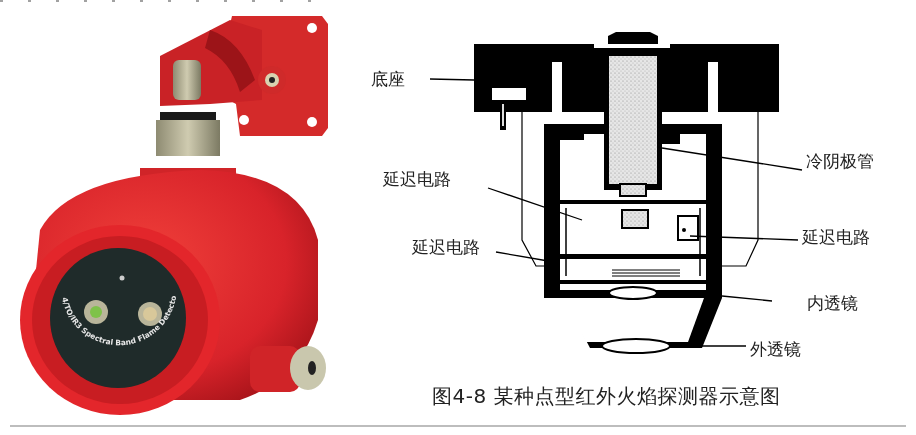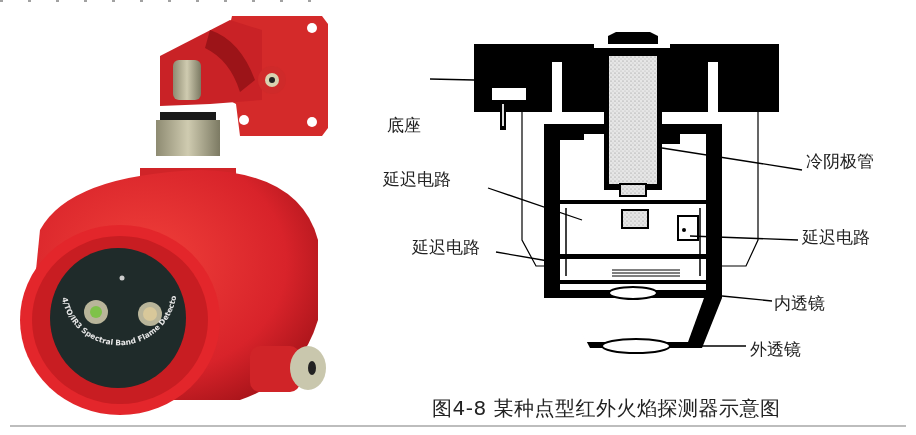--- a/index.html
+++ b/index.html
@@ -1,20 +1,20 @@
 <!DOCTYPE html>
 <html><head>
 <meta charset="utf-8">
 <style>
   html, body { margin:0; padding:0; background:#ffffff; }
   body { width:916px; height:435px; position:relative; overflow:hidden; font-family:"DejaVu Sans", sans-serif; }
   .photo { position:absolute; left:0; top:0; width:350px; height:425px; }
   .diagram { position:absolute; left:350px; top:0; width:566px; height:425px; }
   .label { position:absolute; font-size:17px; color:#222; white-space:nowrap; font-family:"DejaVu Sans", sans-serif; }
-  .caption { position:absolute; left:432px; top:383px; font-size:20px; color:#222; white-space:nowrap; letter-spacing:0.5px; font-family:"DejaVu Sans", sans-serif;margin-top:12px; }
+  .caption { position:absolute; left:432px; top:383px; font-size:20px; color:#222; white-space:nowrap; letter-spacing:0.5px; font-family:"DejaVu Sans", sans-serif; }
   .rule { position:absolute; left:10px; top:425px; width:896px; height:2px; background:#bdbdbd; }
   .top-strip { position:absolute; left:0; top:0; width:330px; height:2px; background:repeating-linear-gradient(90deg,#444 0 3px,transparent 3px 28px); opacity:0.5; }
 </style>
 </head>
 <body>
 
 <div class="top-strip"></div>
 
 <svg class="photo" viewBox="0 0 350 425" xmlns="http://www.w3.org/2000/svg">
   <defs>
@@ -122,22 +122,22 @@
     <line x1="80" y1="79" x2="124" y2="80"></line>
     <line x1="138" y1="188" x2="232" y2="220"></line>
     <line x1="146" y1="252" x2="204" y2="262"></line>
     <line x1="312" y1="148" x2="452" y2="170"></line>
     <line x1="340" y1="236" x2="448" y2="240"></line>
     <line x1="372" y1="296" x2="422" y2="301"></line>
     <line x1="352" y1="346" x2="396" y2="346"></line>
   </g>
 </svg>
 
-<span class="label" style="left:387px;top:68px;margin-top:46px;">底座</span>
+<span class="label" style="left:371px;top:68px;">底座</span>
 <span class="label" style="left:383px;top:168px;">延迟电路</span>
 <span class="label" style="left:412px;top:236px;">延迟电路</span>
 <span class="label" style="left:806px;top:150px;">冷阴极管</span>
 <span class="label" style="left:802px;top:226px;font-family:Liberation Mono, monospace;">延迟电路</span>
-<span class="label" style="left:774px;top:292px;">内透镜</span>
+<span class="label" style="left:807px;top:292px;">内透镜</span>
 <span class="label" style="left:750px;top:338px;text-align:right;">外透镜</span>
 
 <div class="caption">图4-8   某种点型红外火焰探测器示意图</div>
 <div class="rule"></div>
 
 </body></html>

